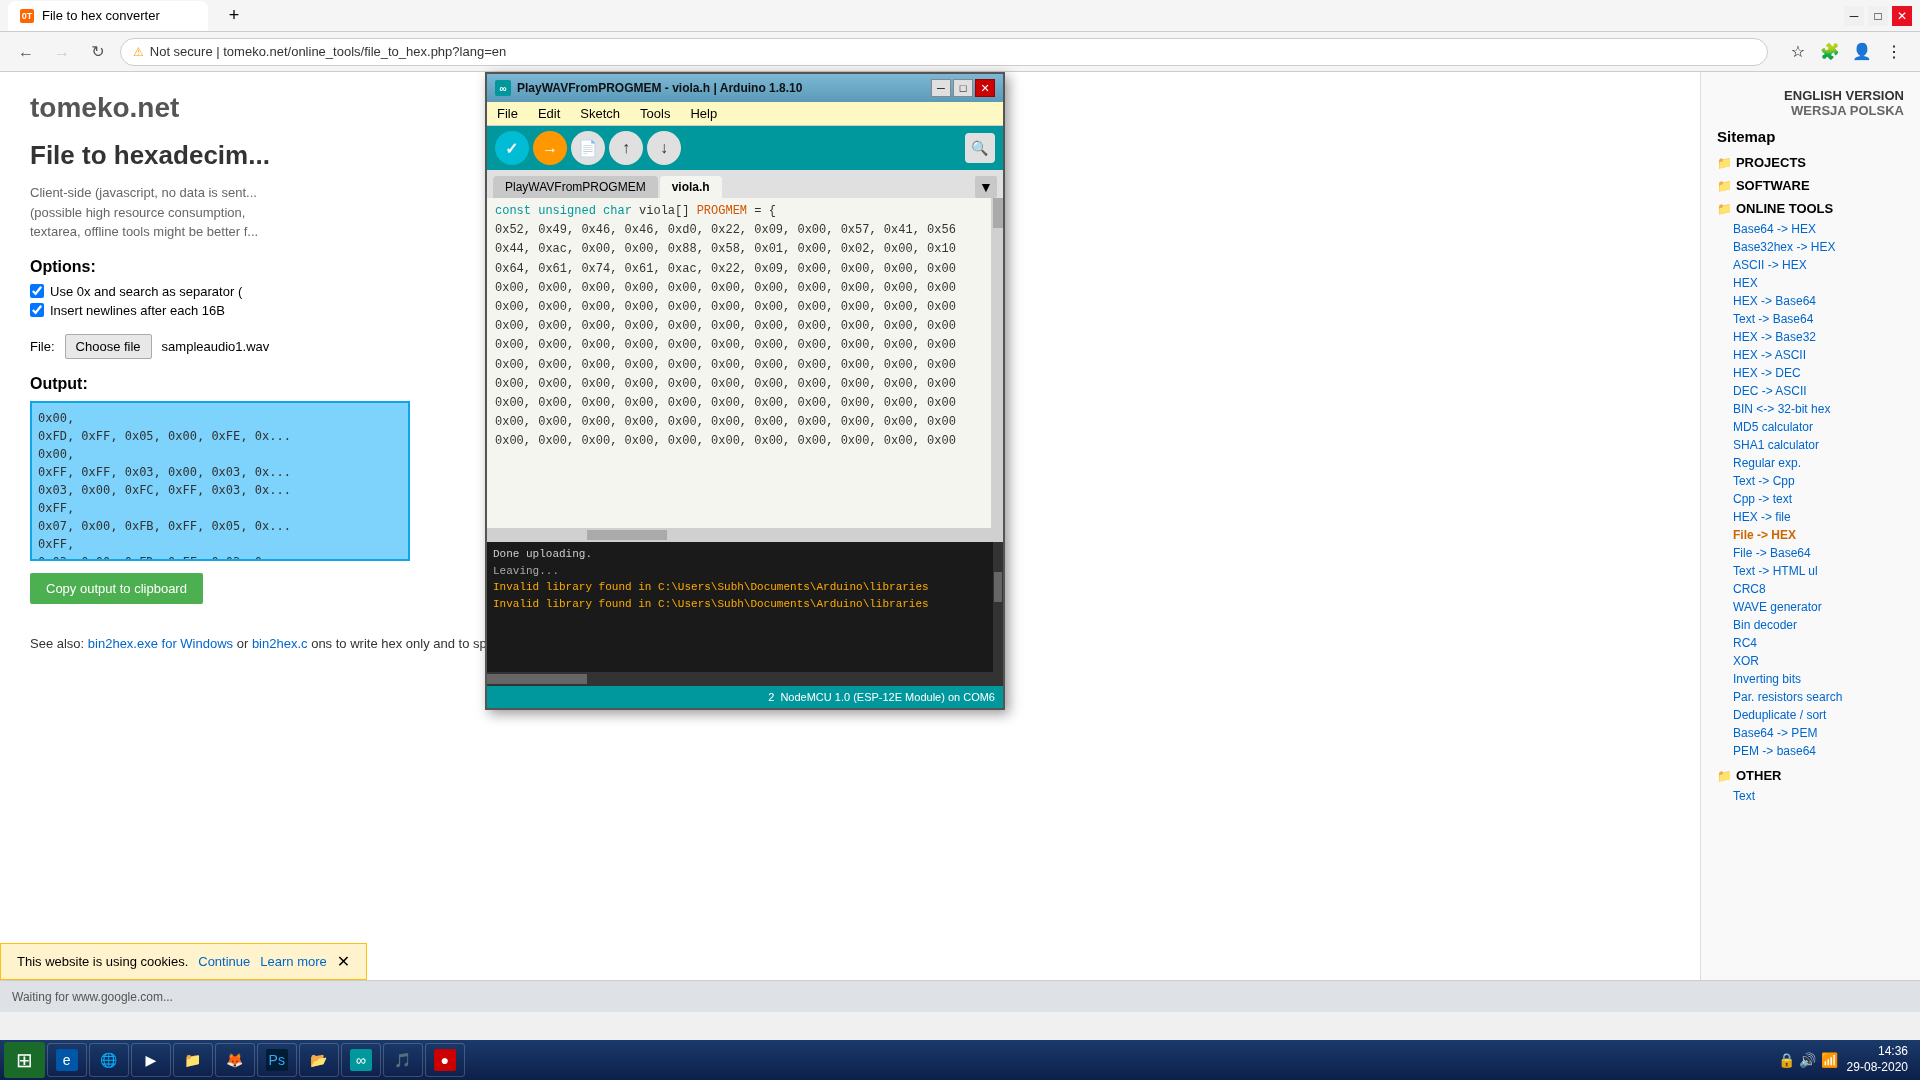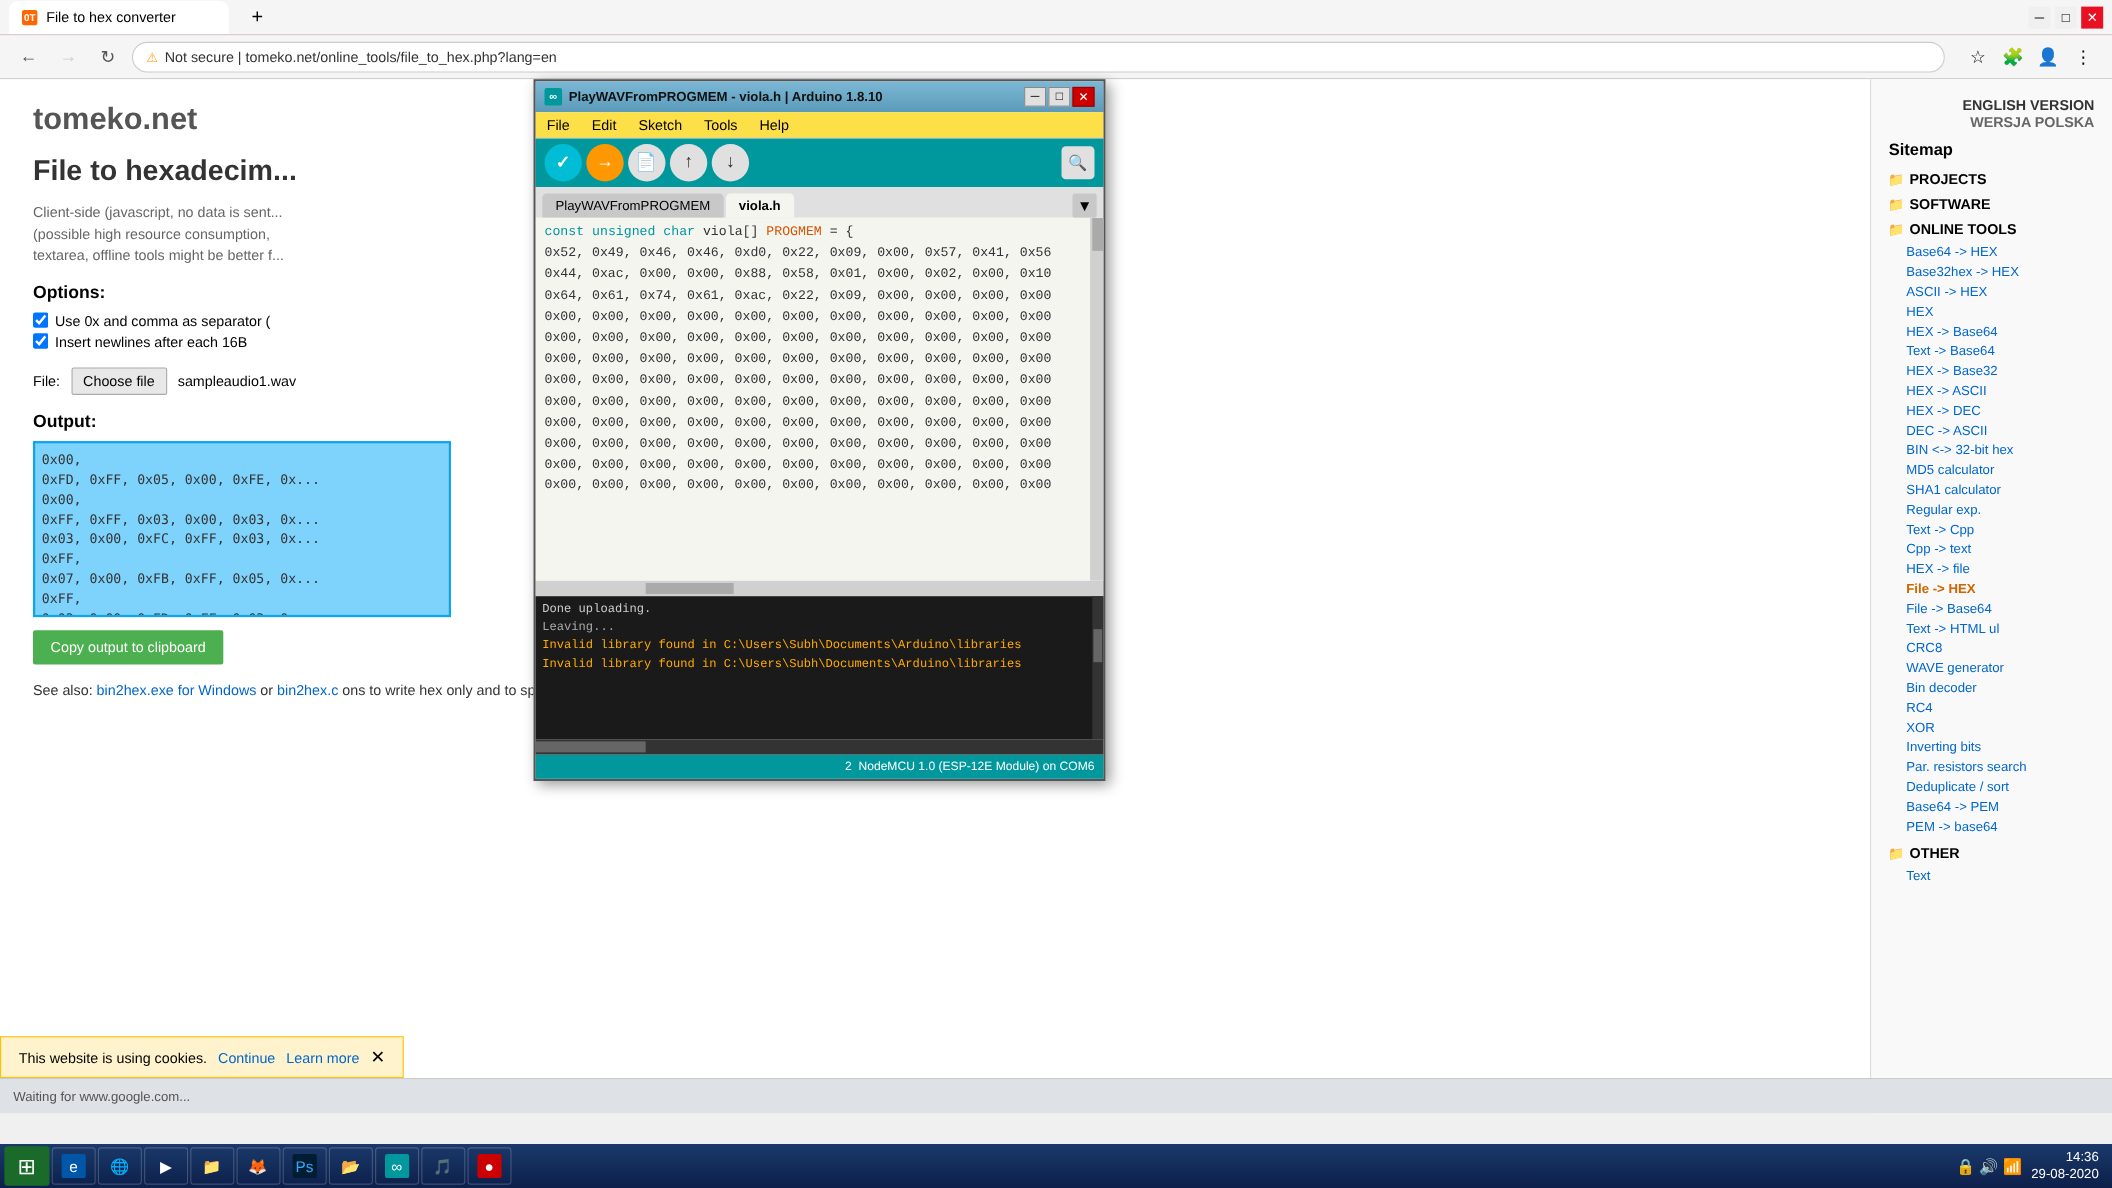--- a/index.html
+++ b/index.html
@@ -209,21 +209,21 @@
     }
 
     .copy-btn {
       background: #4caf50;
       color: white;
       border: none;
       padding: 8px 16px;
       cursor: pointer;
       font-size: 13px;
       border-radius: 2px;
-      margin-bottom: 16px;
+      margin-bottom: 32px;
     }
 
     .see-also {
       font-size: 13px;
       color: #333;
       margin-bottom: 8px;
     }
     .see-also a { color: #0066cc; text-decoration: none; }
 
     
@@ -350,21 +350,21 @@
       height: 18px;
       border: 1px solid #888;
       cursor: pointer;
       font-size: 11px;
       display: flex; align-items: center; justify-content: center;
       background: #e0e0e0;
     }
     .arduino-win-btn.close-btn { background: #cc0000; color: white; border-color: #900; }
 
     .arduino-menubar {
-      background: #fde047;
+      background: #fef9c3;
       height: 24px;
       display: flex;
       align-items: center;
       gap: 0;
       border-bottom: 1px solid #ccc;
       font-size: 13px;
     }
     .menu-item {
       padding: 0 10px;
       height: 100%;
@@ -664,21 +664,21 @@
     <div class="description">
       Client-side (javascript, no data is sent...<br>
       (possible high resource consumption,<br>
       textarea, offline tools might be better f...
     </div>
 
     <div class="options-section">
       <div class="options-title">Options:</div>
       <div class="option-row">
         <input type="checkbox" checked="" style="">
-        <span>Use 0x and comma as separator (</span>
+        <span>Use 0x and search as separator (</span>
       </div>
       <div class="option-row">
         <input type="checkbox" checked="" style="">
         <span>Insert newlines after each 16B</span>
       </div>
     </div>
 
     <div class="file-row">
       <span>File:</span>
       <button class="choose-file-btn">Choose file</button>

